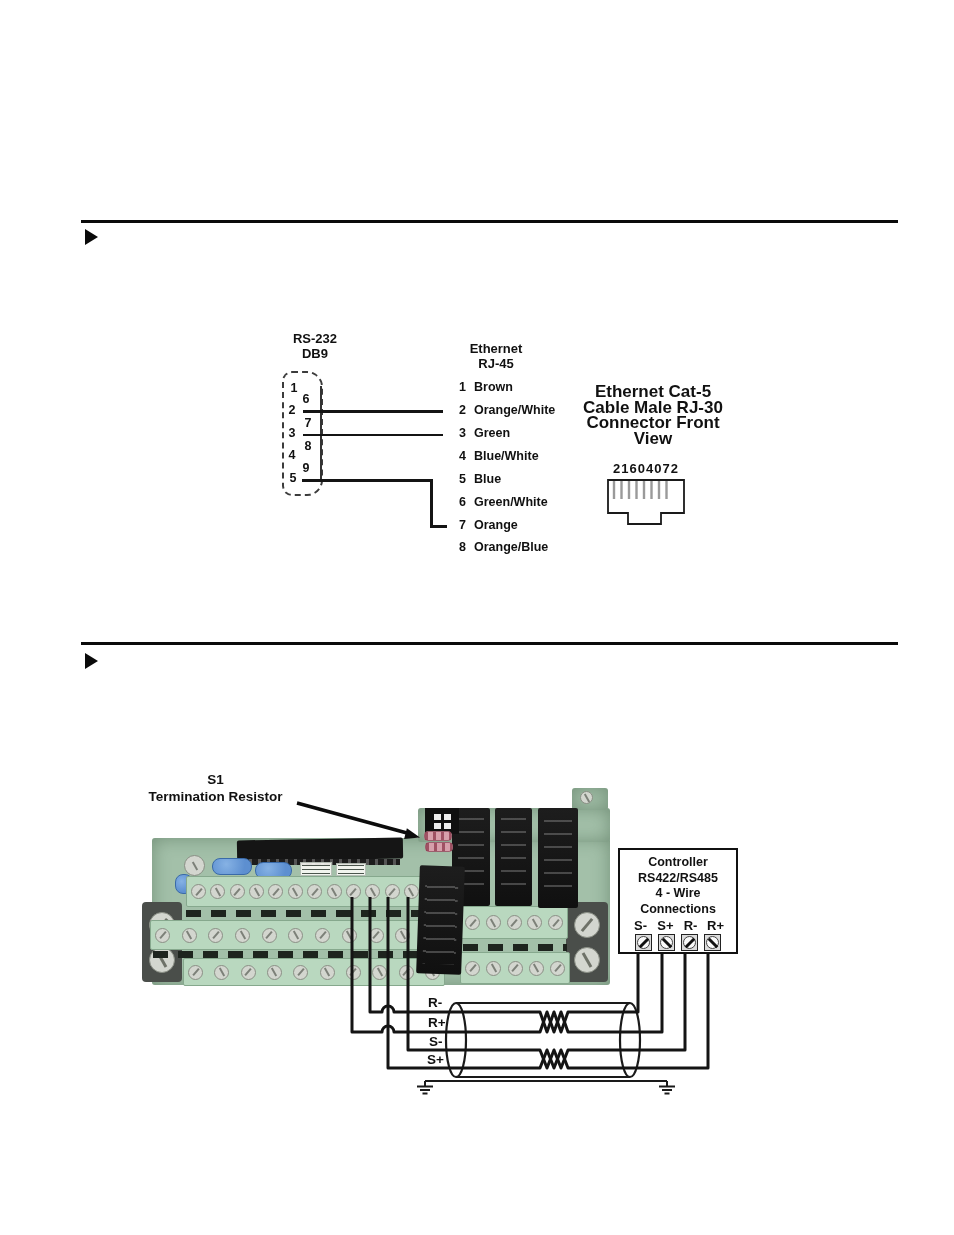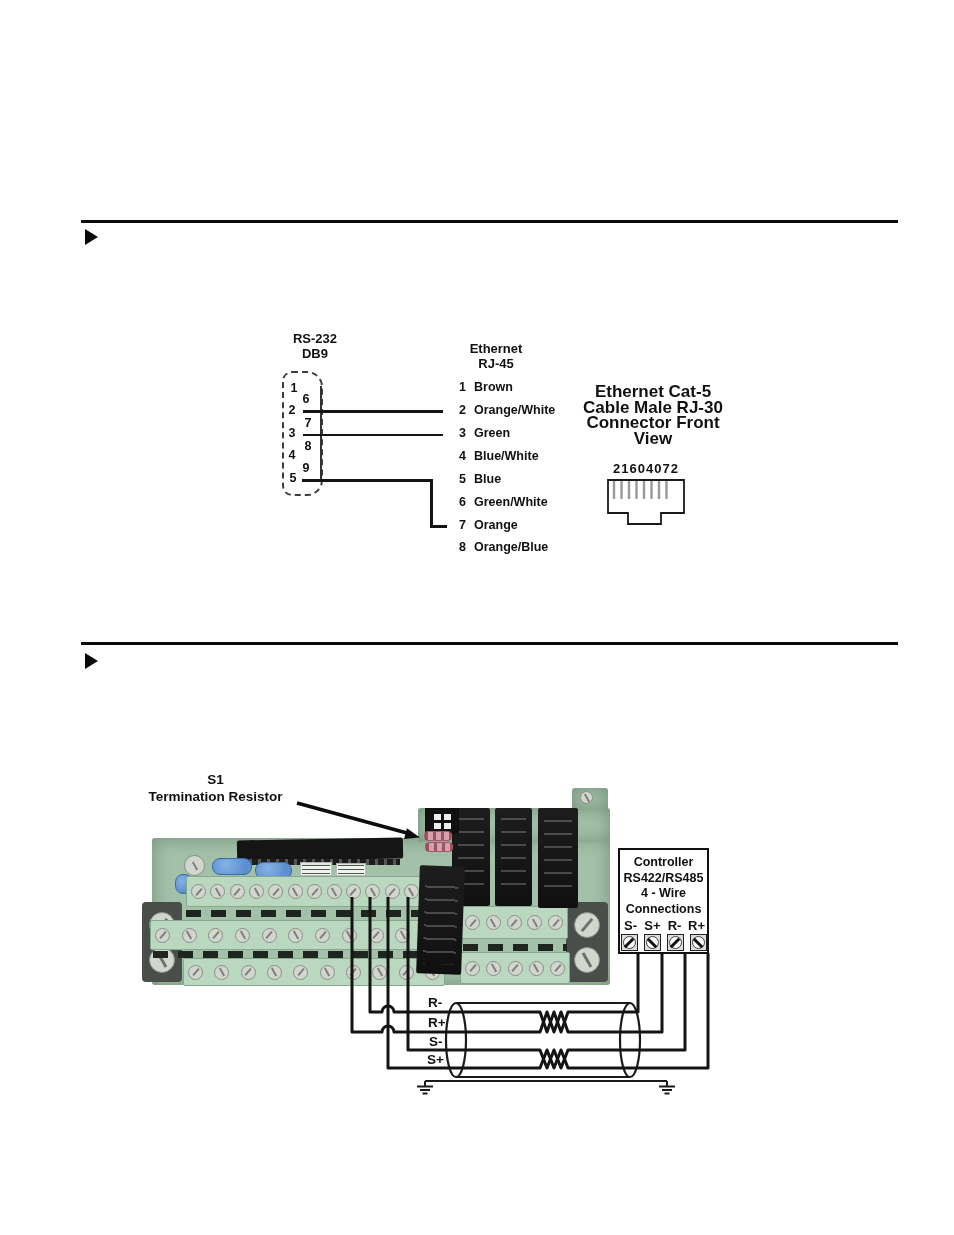--- a/index.html
+++ b/index.html
@@ -56,21 +56,21 @@
   .resistor::after{content:""; position:absolute; inset:0;
     background:repeating-linear-gradient(90deg,rgba(140,55,75,.75) 0 3px,transparent 3px 8px);}
   .jumper{position:absolute; background:#101010; display:grid;
     grid-template-columns:7px 7px; gap:3px; padding:3px; justify-content:center; align-content:center;}
   .jumper span{width:7px; height:6px; background:#eeeeee; display:block;}
   .silk{position:absolute; background:rgba(250,250,245,.9);
     box-shadow:inset 0 0 0 1px rgba(90,110,95,.4);}
   .silk::after{content:""; position:absolute; inset:2px;
     background:repeating-linear-gradient(0deg,#4a554c 0 1.5px,transparent 1.5px 4px);}
   
-  .ctrl-box{position:absolute; left:618px; top:848px; width:91px; height:106px;
+  .ctrl-box{position:absolute; left:618px; top:848px; width:120px; height:106px;
     border:2.5px solid #111; background:#fff; box-sizing:border-box;}
   .ctrl-line{text-align:center; font-size:12.5px; font-weight:bold; line-height:15.5px;}
   .term-labels{display:flex; justify-content:center; gap:1px; margin-top:1px;}
   .term-labels span{width:24px; text-align:center; font-size:13px; font-weight:bold;}
   .terms{display:flex; justify-content:center; gap:6px; margin-top:1px;}
   .term-screw{width:17px; height:17px; background:#dcdcdc; border:1.5px solid #222;
     position:relative; box-sizing:border-box; flex:none;}
   .term-screw .circ{position:absolute; inset:1px; border-radius:50%; background:#fafafa; border:1px solid #444;}
   .term-screw .slot{position:absolute; left:50%; top:50%; width:3px; height:12px; background:#111;
     transform:translate(-50%,-50%) rotate(45deg);}

